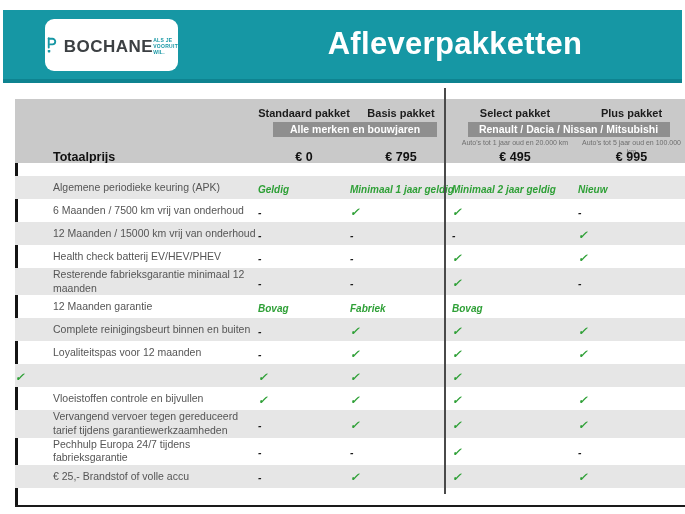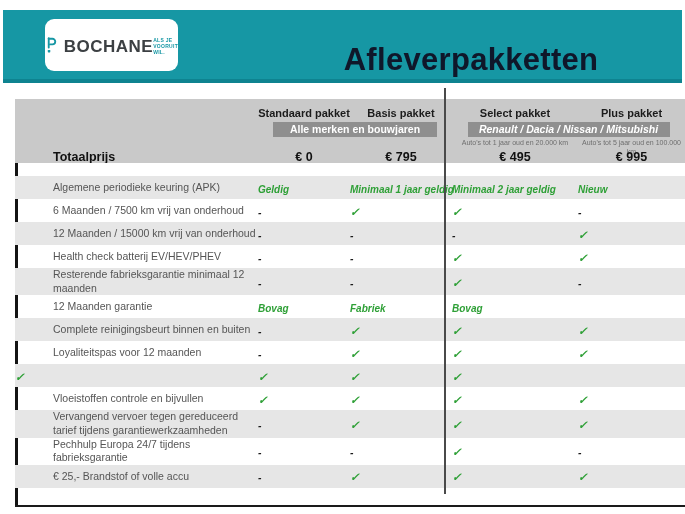--- a/index.html
+++ b/index.html
@@ -19,35 +19,35 @@
   }
   .logo-card{
     position:absolute;left:42px;top:9px;width:133px;height:52px;background:#fff;
     border-radius:9px;display:flex;align-items:center;justify-content:center;gap:5px;
   }
   .logo-text{display:flex;flex-direction:row;align-items:flex-end;}
   .logo-name{font-size:17px;font-weight:bold;color:#3c4043;letter-spacing:.5px;line-height:1;}
   .logo-tagline{font-size:5px;color:var(--teal);font-weight:bold;margin-top:1px;letter-spacing:.3px;}
   .title{
     position:absolute;left:452px;top:50%;transform:translate(-50%,-54%);
-    color:#0f172a;font-size:31px;font-weight:bold;margin:16px;letter-spacing:.3px;white-space:nowrap;
+    color:#ffffff;font-size:31px;font-weight:bold;margin:0;letter-spacing:.3px;white-space:nowrap;
   }
   
   .table-area{position:absolute;left:15px;top:88px;width:670px;margin-top:11px;}
   .grid{display:grid;grid-template-columns:243px 92px 102px 126px 107px;}
   .head-band{background:var(--band-gray);height:64px;padding-top:5px;}
   .labels-row{height:17px;align-items:center;}
   .col-head{font-size:11px;font-weight:bold;color:#1c1c1c;text-align:center;}
   .badges-row{height:17px;align-items:center;}
   .badge{
     display:block;margin:0 auto;background:var(--badge-gray);color:#fff;
     font-size:10.5px;font-weight:bold;text-align:center;line-height:15px;height:15px;
   }
   .badge-left{grid-column:2 / span 2;width:164px;}
-  .badge-right{grid-column:4 / span 2;width:202px;font-style:italic;}
+  .badge-right{grid-column:4 / span 2;width:202px;}
   .notes-row{height:10px;align-items:start;}
   .note{font-size:7px;color:#6e6e6e;text-align:center;line-height:9px;}
   .note-select{grid-column:4;}
   .note-plus{grid-column:5;}
   .price-row{height:17px;align-items:center;}
   .price-label{padding-left:38px;font-size:12.5px;font-weight:bold;color:#111;}
   .price{font-size:12.5px;font-weight:bold;color:#111;text-align:center;}
   .spacer{height:13px;position:relative;background:#fff;}
   .row{min-height:23px;align-items:center;position:relative;}
   .row.gray{background:var(--row-gray);}

